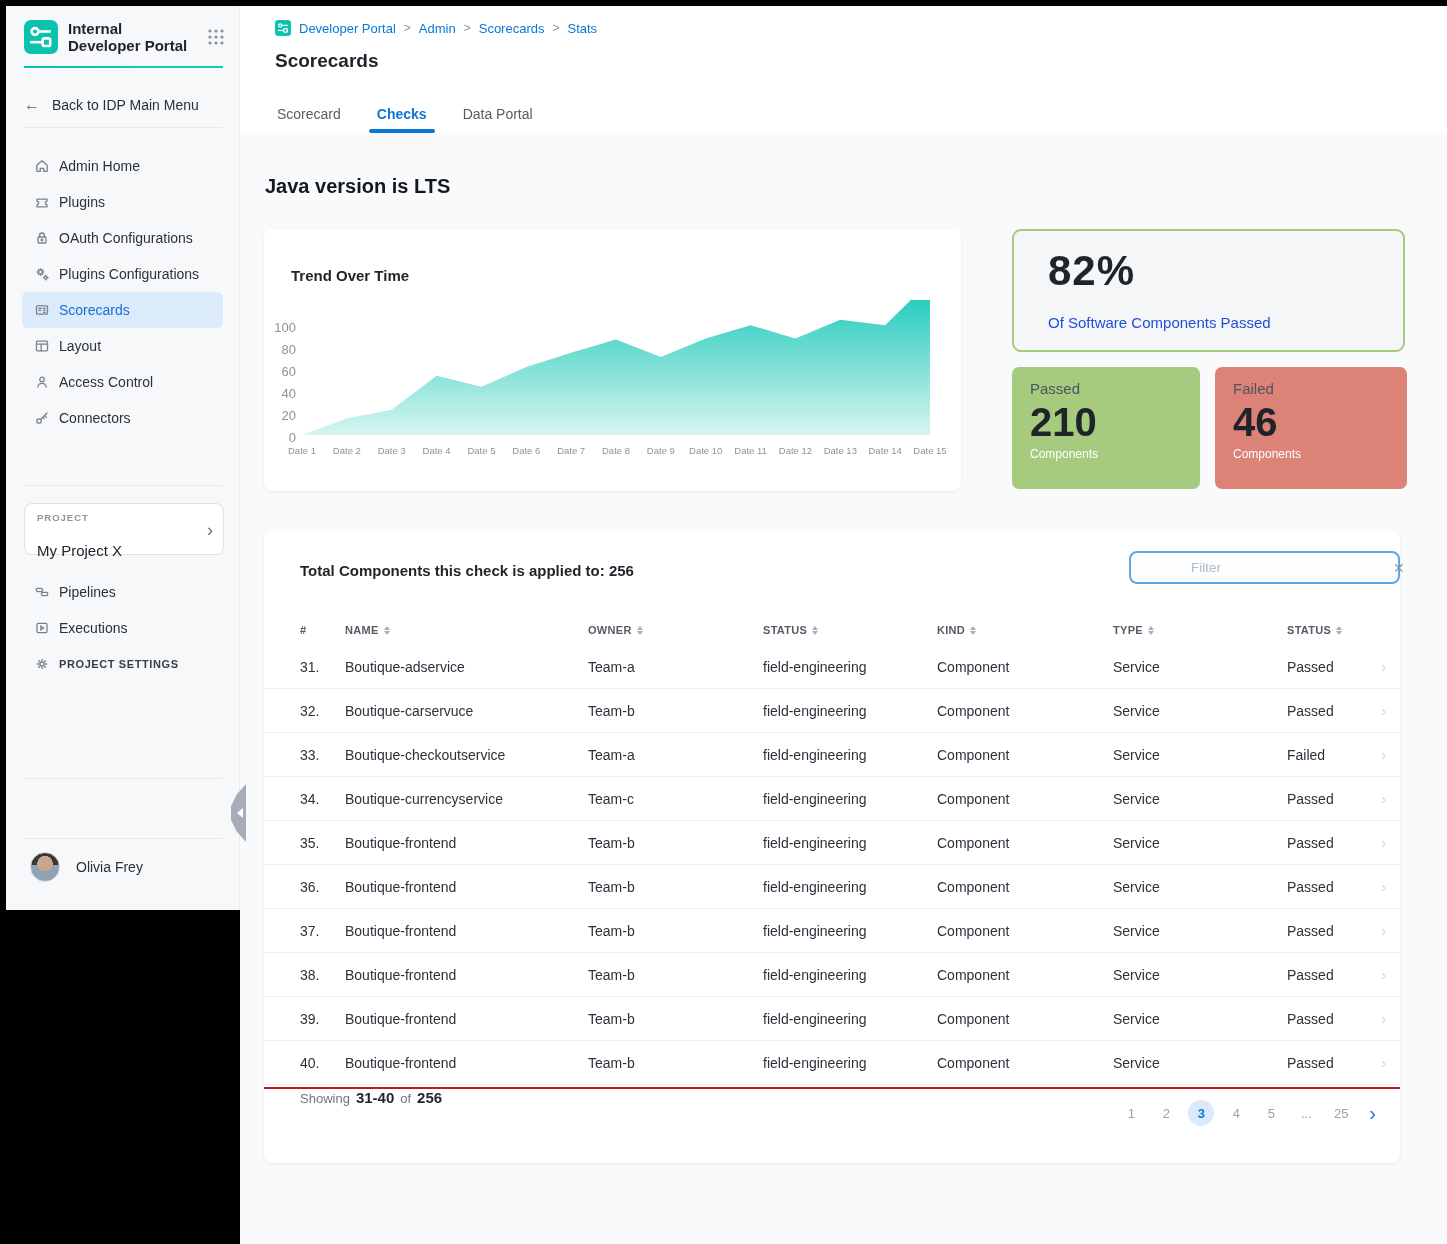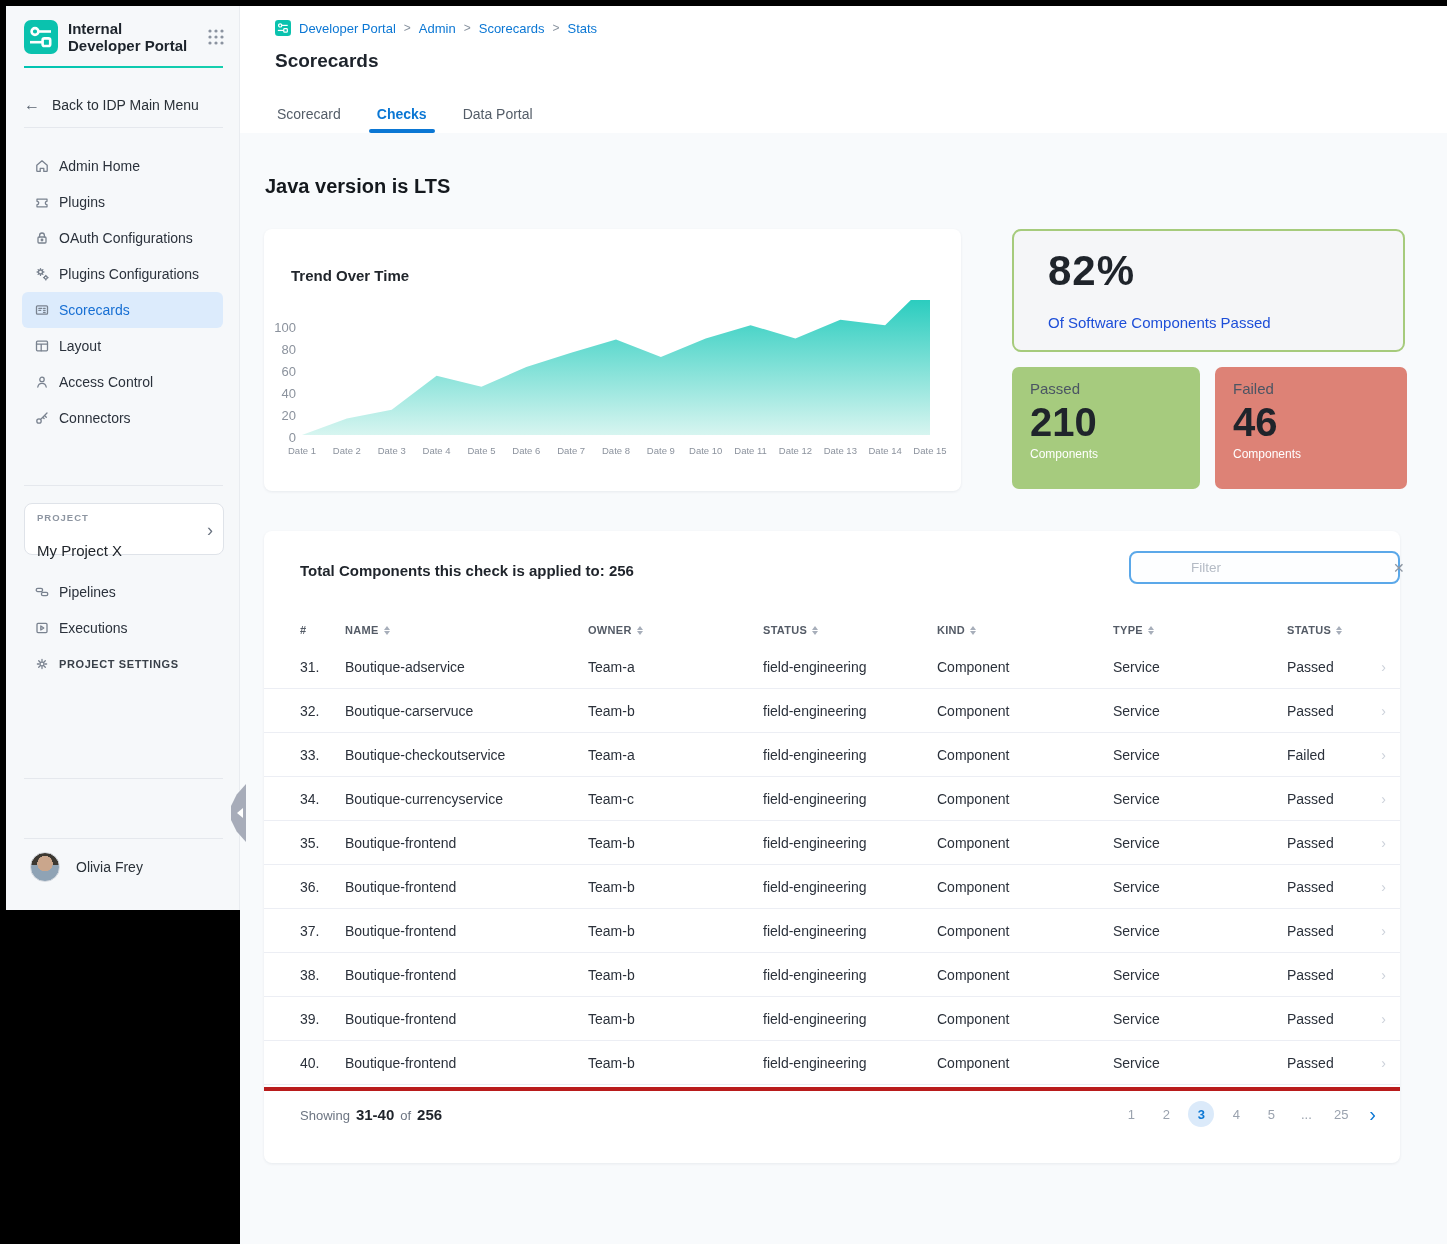--- a/index.html
+++ b/index.html
@@ -81,21 +81,21 @@
   .thead,.trow{display:grid;grid-template-columns:45px 243px 175px 174px 176px 174px 1fr;align-items:center;padding:0 14px 0 36px}
   .thead{position:absolute;top:86px;left:0;right:0;height:26px;font-size:11px;font-weight:bold;color:#545b66;letter-spacing:.3px}
   .th{display:flex;align-items:center;gap:5px;cursor:pointer}
   .sort{display:inline-flex;flex-direction:column;gap:1px}
   .sort i{display:block;border:3.2px solid transparent}
   .sort .up{border-bottom:4px solid #a7aeba;border-top:0}
   .sort .dn{border-top:4px solid #a7aeba;border-bottom:0}
   .tbody{position:absolute;top:114px;left:0;right:0}
   .trow{height:44px;border-bottom:1px solid #eceef4;font-size:14px;color:#2b313b;cursor:pointer}
   .trow .c-chev{justify-self:end;color:#ccd1da;font-size:14px}
-  .tfoot{position:absolute;top:556px;left:0;right:0;height:50px;border-top:4px solid #b91c1c;display:flex;align-items:center;padding:0 24px 0 36px}
+  .tfoot{position:absolute;top:556px;left:0;right:0;height:50px;border-top:2px solid #b91c1c;display:flex;padding:0 24px 0 36px}
   .showing{display:flex;align-items:baseline;gap:6px}
   .showing .muted{font-size:13px;color:#6d7582}
   .showing .strong{font-size:15px;font-weight:bold;color:#1f242b}
   .pager{margin-left:auto;display:flex;align-items:center;gap:9px}
   .page{min-width:26px;height:26px;display:flex;align-items:center;justify-content:center;font-size:13px;color:#9aa2ae;cursor:pointer;border-radius:50%}
   .page.active{background:#dbeafa;color:#0b77d4;font-weight:bold}
   .page.ellipsis{cursor:default}
   .pager-next{font-size:20px;color:#0b77d4;cursor:pointer;margin-left:6px;line-height:20px}
 </style>
 </head>

